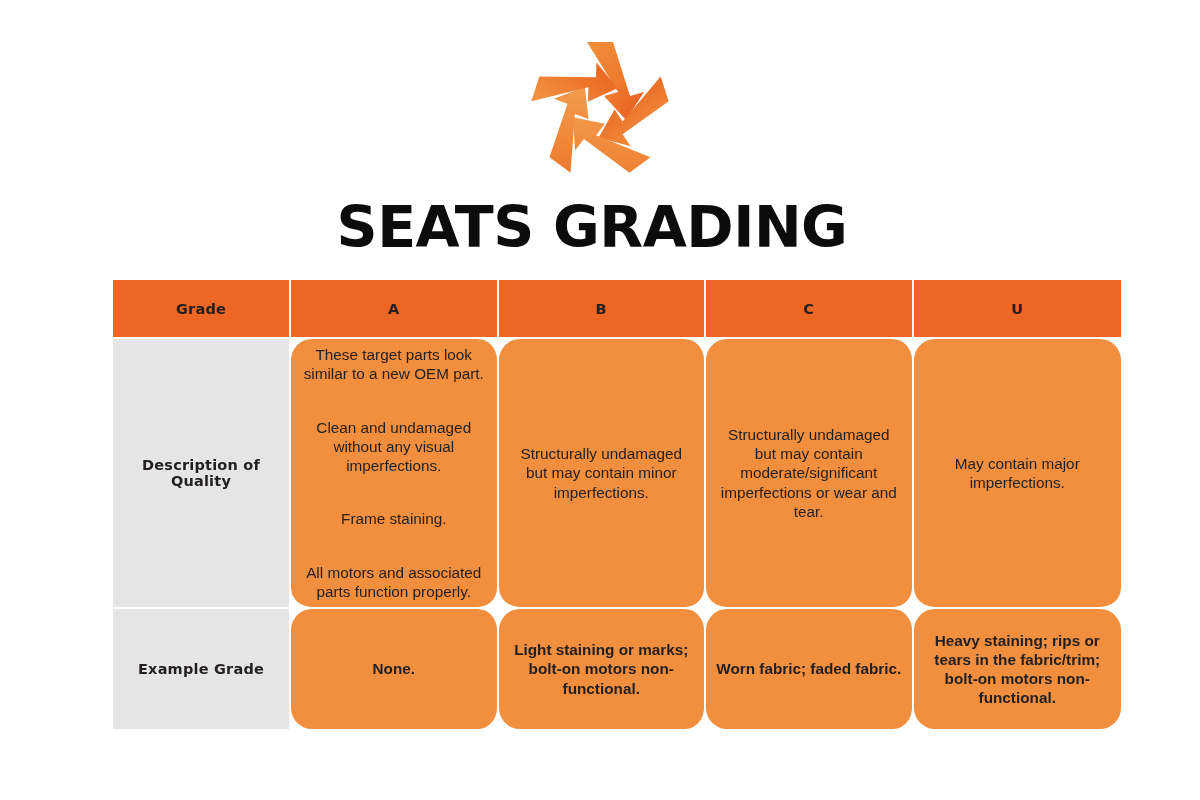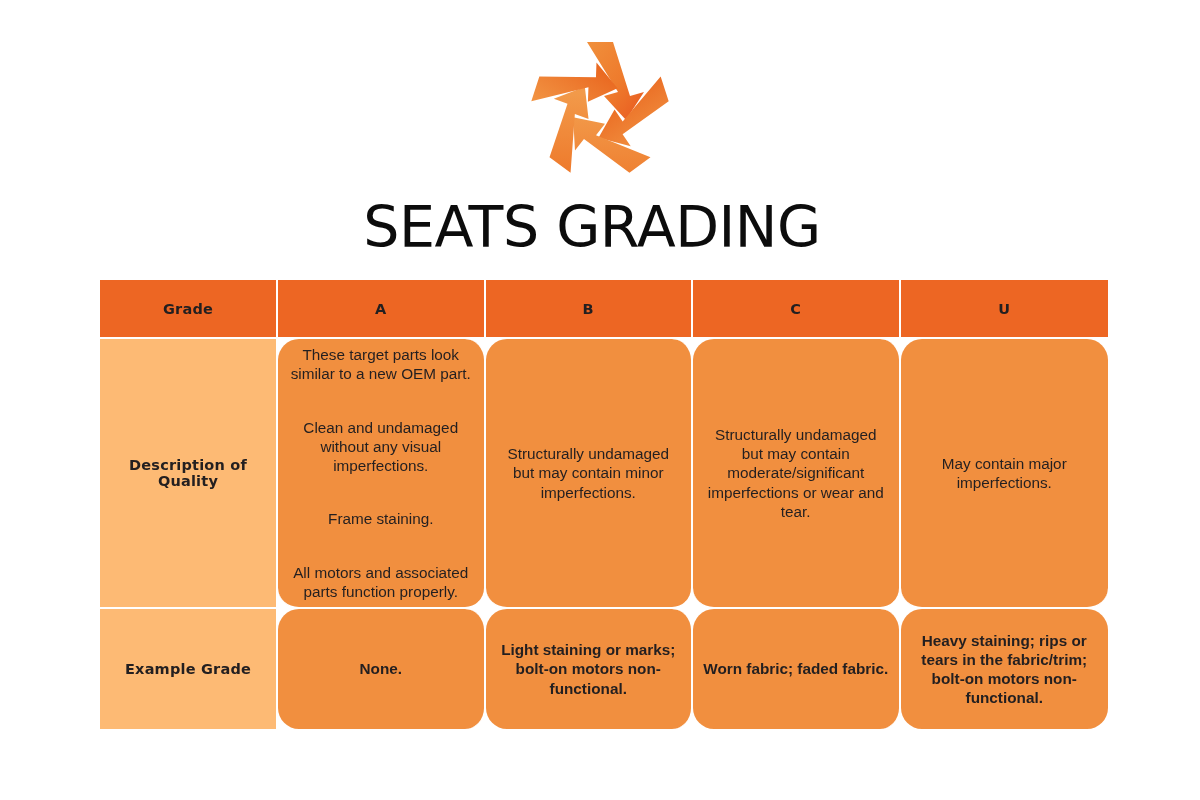--- a/index.html
+++ b/index.html
@@ -63,30 +63,30 @@
 
   
   .page-title {
     position: absolute;
     left: 0;
     top: 196px;
     width: 1184px;
     text-align: center;
     font-family: "DejaVu Sans", sans-serif;
     font-size: 57px;
-    font-weight: normal;
+    font-weight: bold;
     letter-spacing: -0.5px;
     color: #0c0c0c;
     line-height: 1.1;
   }
 
   
   .grading-table {
     position: absolute;
-    left: 100px;
+    left: 113px;
     top: 280px;
     width: 1008px;
     border-collapse: separate;
     border-spacing: 0;
     table-layout: fixed;
   }
   .grading-table td,
   .grading-table th {
     vertical-align: middle;
     text-align: center;
@@ -108,21 +108,21 @@
 
   .hdr {
     background: #ED6623;
     height: 45px;
     font-family: "DejaVu Sans", sans-serif;
     font-size: 14.5px;
     font-weight: bold;
     letter-spacing: 0.2px;
   }
   .rowlabel {
-    background: #fdba74;
+    background: #e5e5e5;
     font-family: "DejaVu Sans", sans-serif;
     font-size: 14.5px;
     font-weight: bold;
     letter-spacing: 0.2px;
     margin-left: 25px;
   }
   .cell {
     background: #F18F3F;
     font-family: "Liberation Sans", sans-serif;
     font-size: 15.3px;

